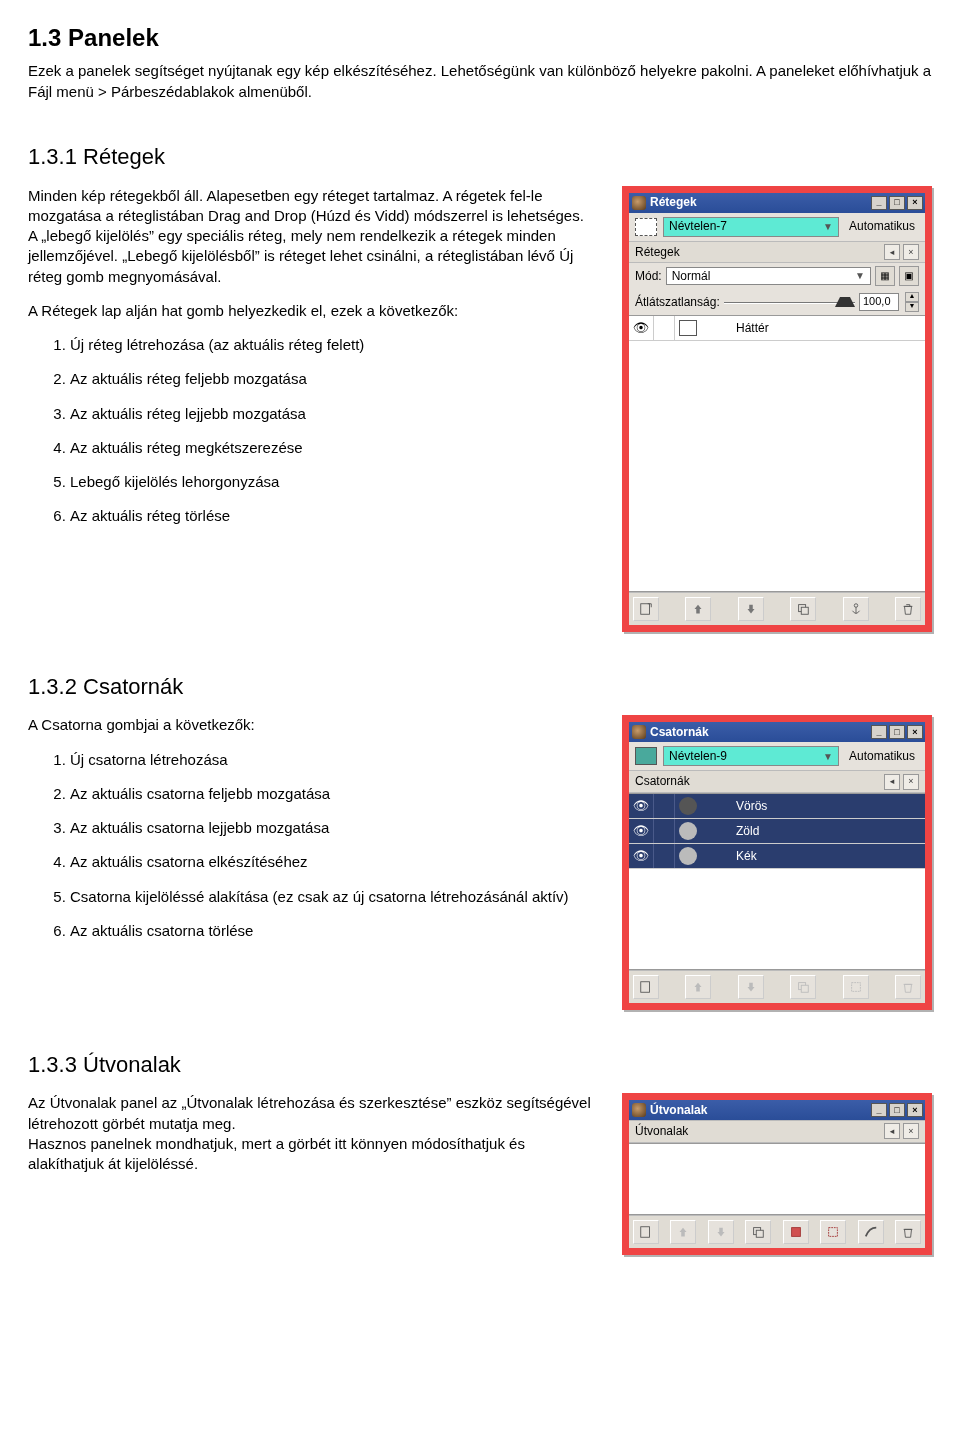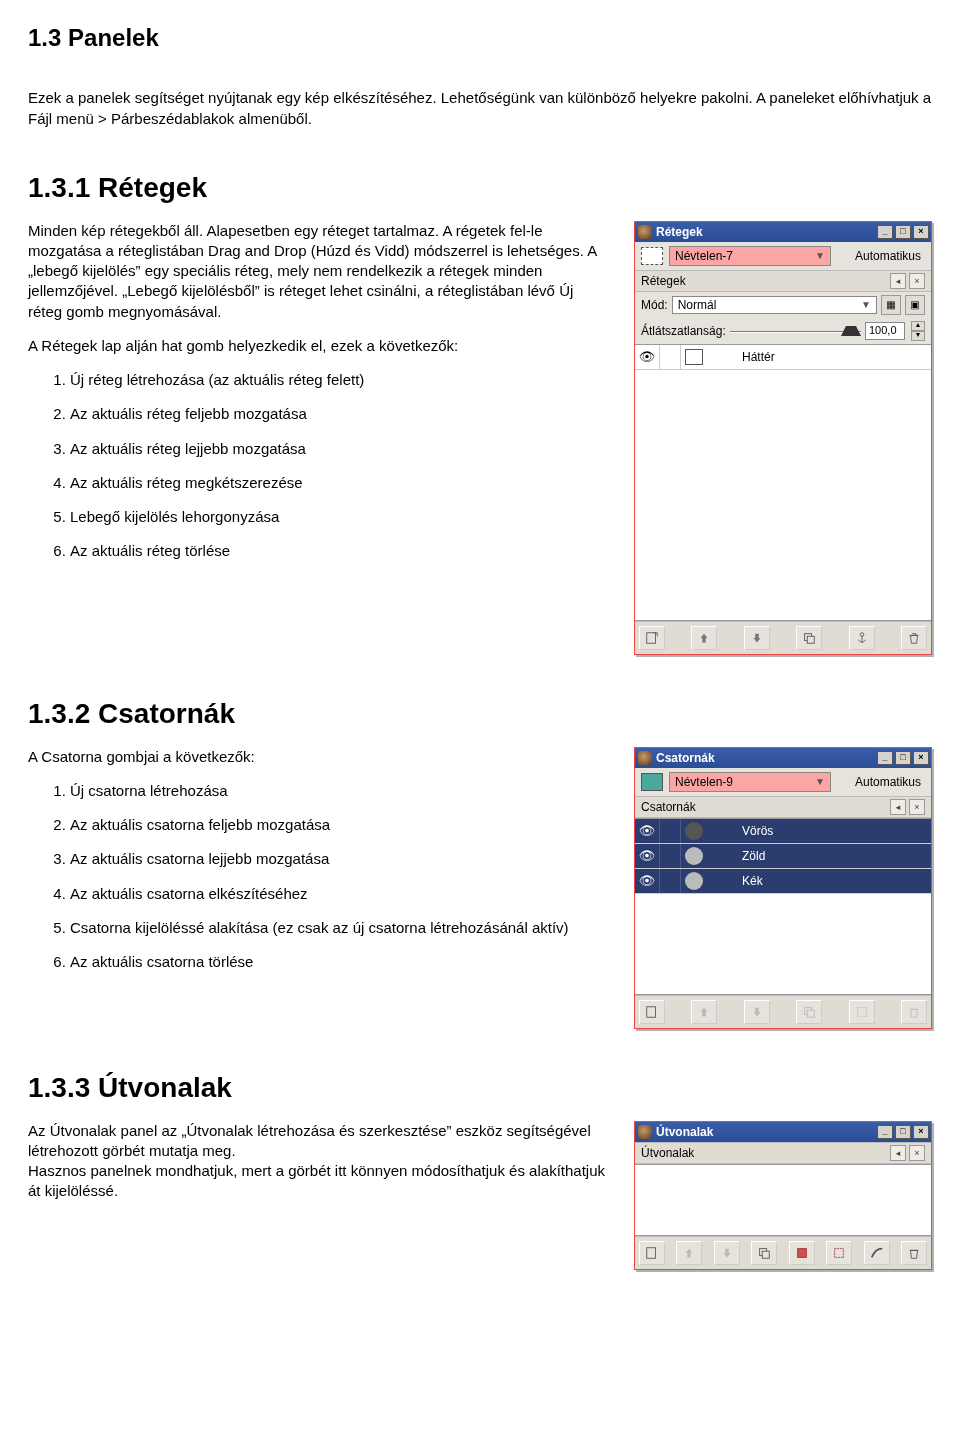--- a/index.html
+++ b/index.html
@@ -9,38 +9,38 @@
     margin: 0;
     padding: 22px 28px;
     width: 960px;
     box-sizing: border-box;
     background: #fff;
     line-height: 1.35;
   }
   h2.section {
     font-size: 24px;
     font-weight: bold;
-    margin: 0 0 34px 0;
+    margin: 0 0 7px 0;
   }
   h3.sub {
-    font-size: 28px;
-    font-weight: bold;
+    font-size: 22px;
+    font-weight: normal;
     margin: 40px 0 14px 0;
   }
   p { margin: 0 0 14px 0; }
   ol { margin: 0 0 20px 0; padding-left: 42px; }
   ol li { margin: 14px 0; }
   .row { display: flex; gap: 26px; align-items: flex-start; }
   .textcol { flex: 1; }
   .panel-wrap { flex: 0 0 auto; }
 
   
   .panel {
     font-size: 12px;
-    border: 1px solid #ef4444;
+    border: 7px solid #ef4444;
     background: #e6e2dc;
     box-shadow: 2px 2px 0 rgba(0,0,0,0.3);
   }
   .title-bar {
     display: flex;
     align-items: center;
     height: 20px;
     background: linear-gradient(#3b5da8, #2a4d98);
     color: #fff;
     padding: 0 2px 0 3px;
@@ -77,28 +77,28 @@
     width: 22px; height: 18px;
     background: #fff;
     border: 1px solid #555;
     box-sizing:border-box;
     flex:0 0 auto;
   }
   .thumb.dotted { border-style: dashed; }
   .imgname-box {
     flex: 1;
     height: 20px;
-    background: #fca5a5;
+    background: #5eead4;
     border: 1px solid #888;
     display:flex; align-items:center;
     padding: 0 5px;
     box-sizing:border-box;
   }
   .imgname-box .caret { margin-left:auto; font-size:10px; color:#555; }
-  .auto-label { padding: 0 4px; margin-left: 14px; }
+  .auto-label { padding: 0 4px; }
   .section-header {
     display:flex;
     align-items:center;
     padding: 2px 6px;
     background: #e0dcd4;
     border-top: 1px solid #bbb;
     border-bottom: 1px solid #bbb;
   }
   .section-header .caret-icon,
   .section-header .x-icon {

